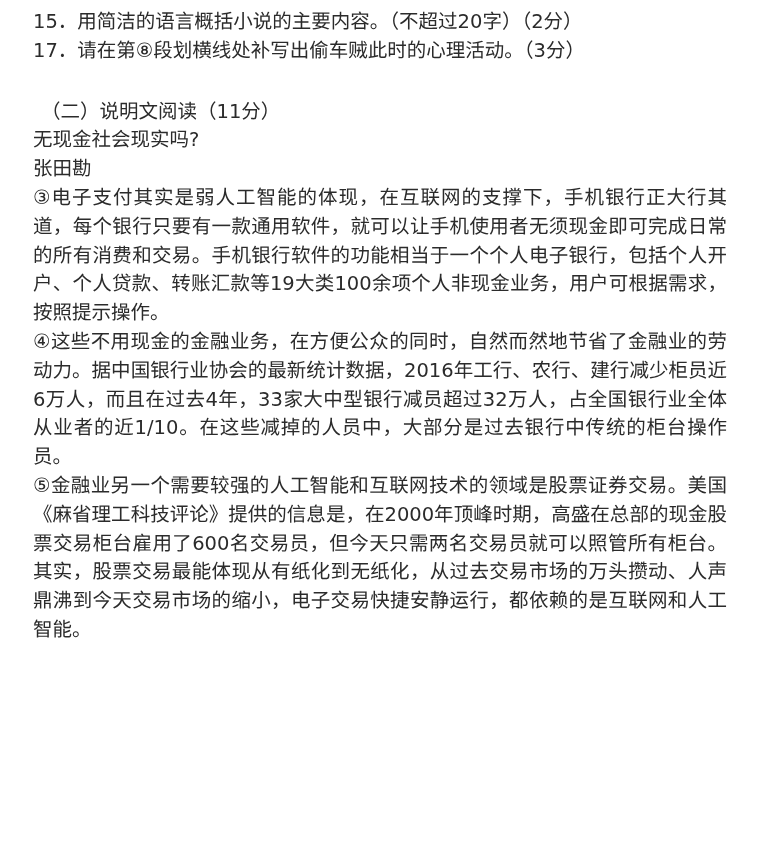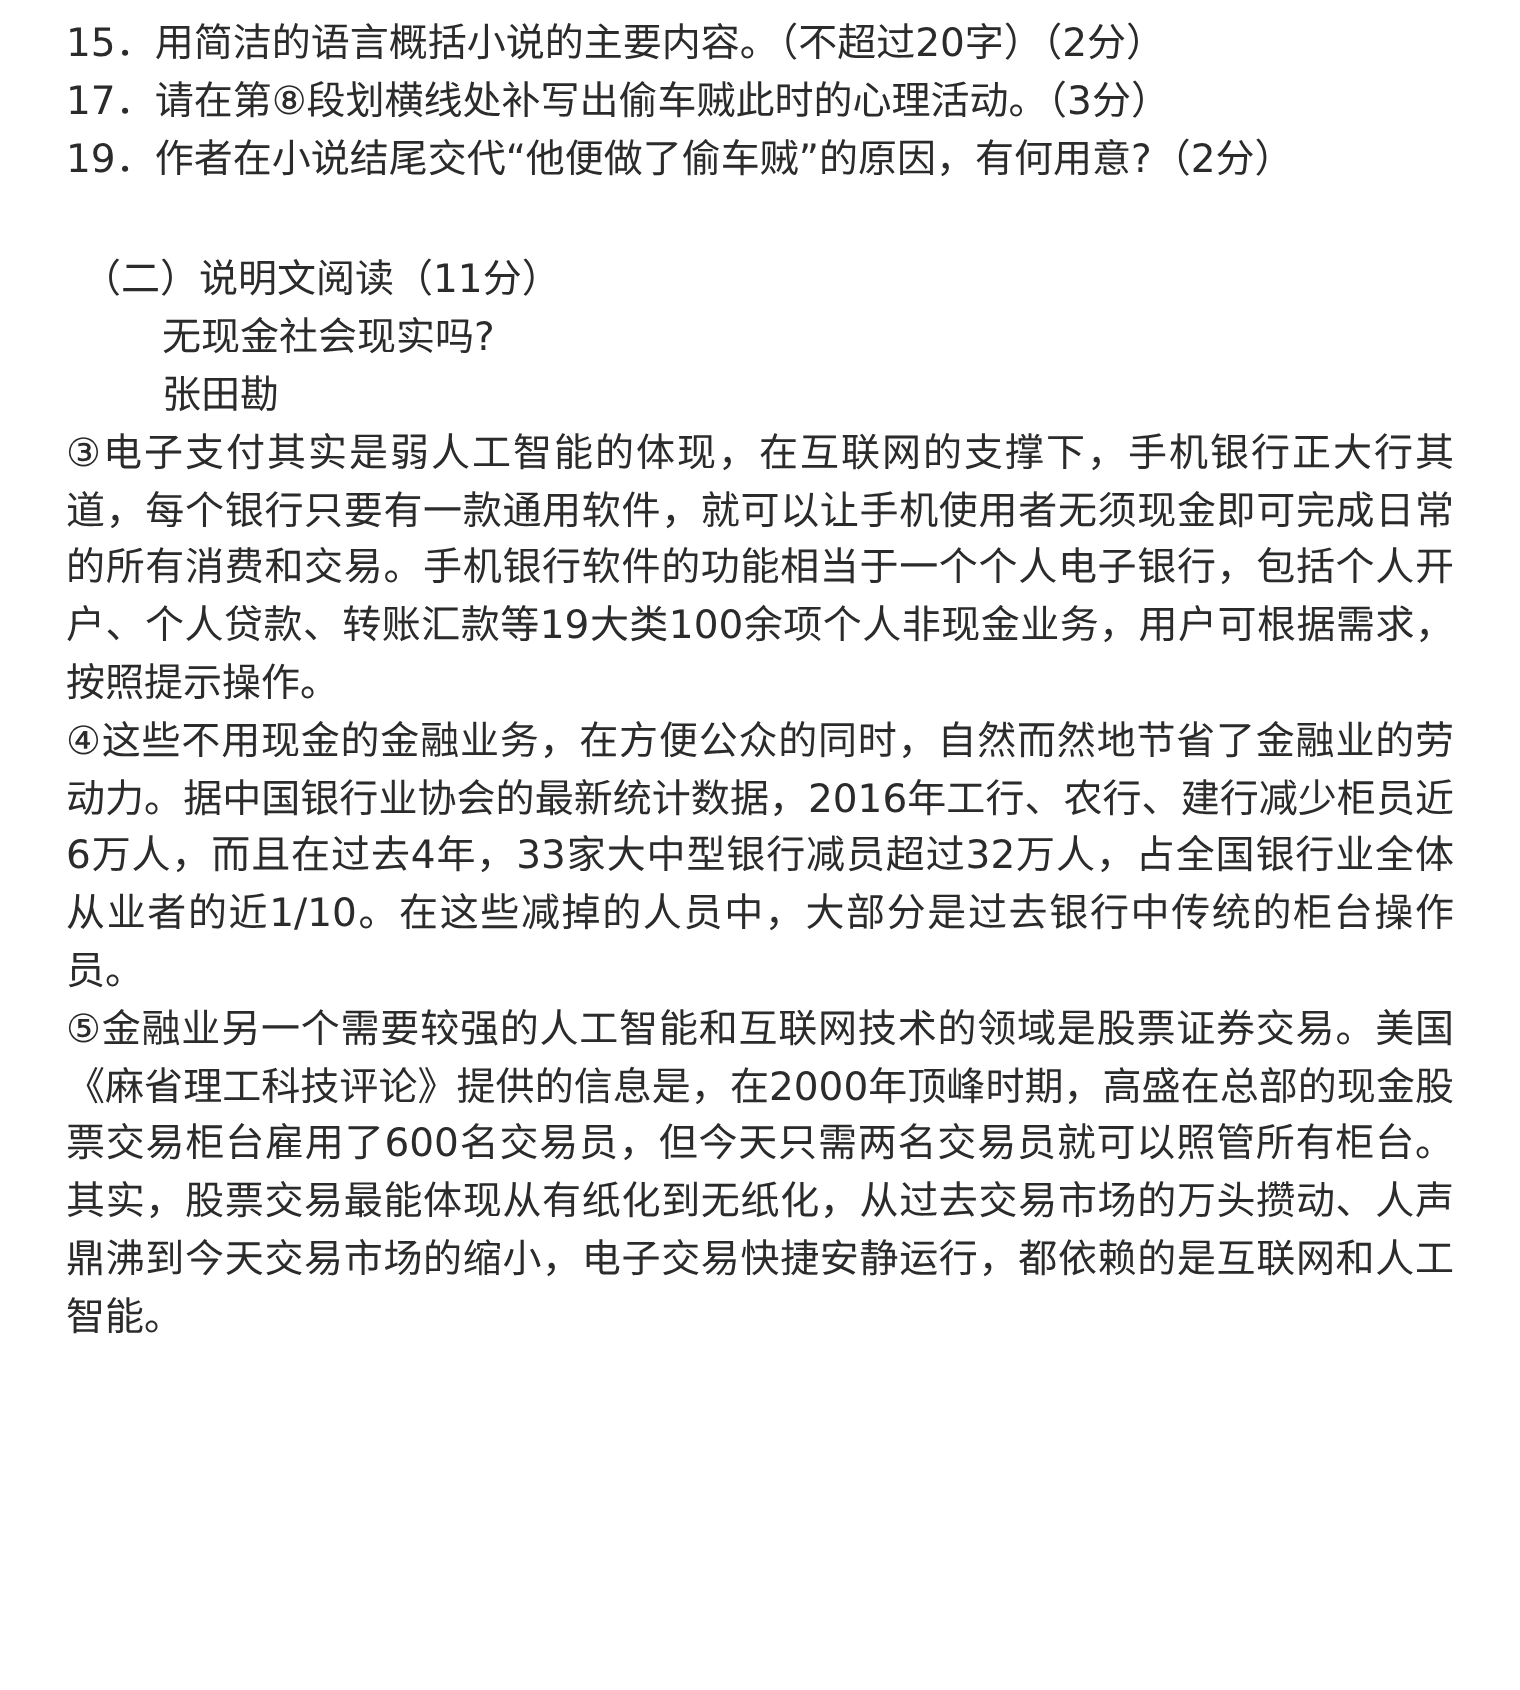--- a/index.html
+++ b/index.html
@@ -51,41 +51,39 @@
   }
 
   .section-heading {
     text-indent: 8px;
     margin-top: 32px;
   }
 
   .article-title,
   .article-author {
     white-space: nowrap;
-    margin-left: 48px;
   }
 
   .para {
     width: 694px;
   }
 
   
   .pmark {
     font-family: "DejaVu Sans", sans-serif;
   }
 </style>
 </head>
 <body>
 
 <div id="page">
 
   <ol class="question-list">
     <li class="qline"><span>15．</span><span>用简洁的语言概括小说的主要内容。（不超过20字）（2分）</span></li>
     <li class="qline"><span>17．</span><span>请在第⑧段划横线处补写出偷车贼此时的心理活动。（3分）</span></li>
-    <li class="qline"><span>19．</span><span>作者在小说结尾交代“他便做了偷车贼”的原因，有何用意?（2分）</span></li>
   </ol>
 
   <div class="line section-heading">（二）说明文阅读（11分）</div>
 
   <div class="line article-title">无现金社会现实吗?</div>
 
   <div class="line article-author">张田勘</div>
 
 
 

